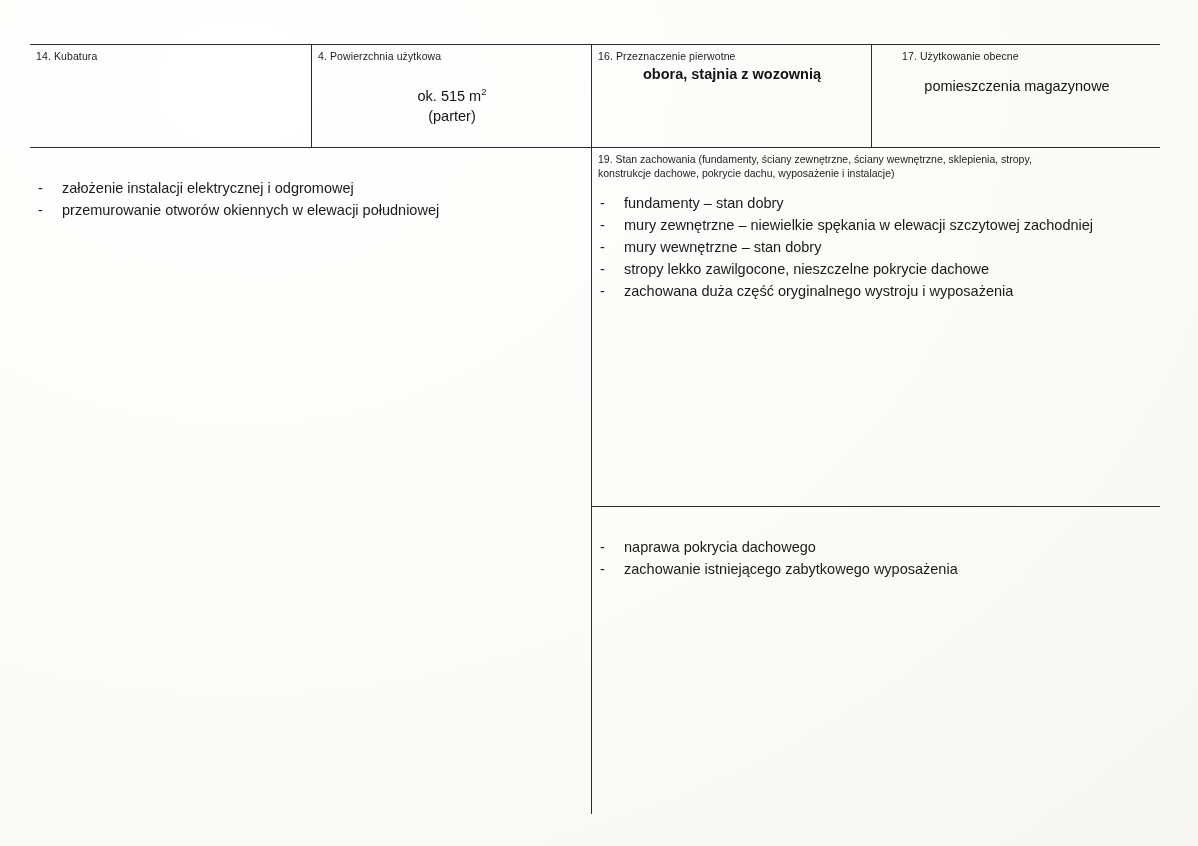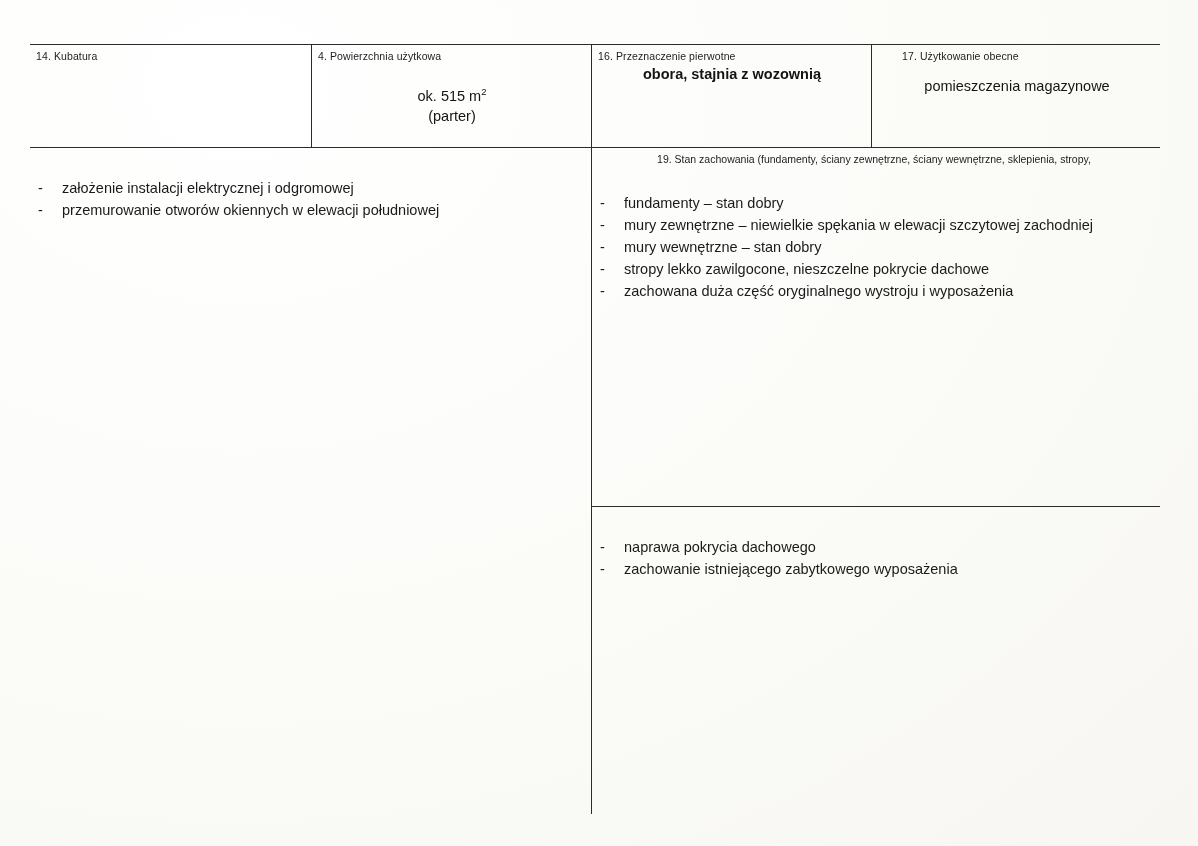--- a/index.html
+++ b/index.html
@@ -85,21 +85,20 @@
     width: 24px;
     flex: 0 0 24px;
   }
   .list .txt { flex: 1 1 auto; }
 
   .hdr-multiline {
     position: absolute;
     font-size: 10.5px;
     line-height: 13.5px;
     color: #1c1c1c;
-    text-align: center;
   }
 </style>
 </head>
 <body>
 
 <div class="page">
   <div class="paper-tint"></div>
 
   <div class="form">
 
@@ -154,20 +153,21 @@
         <span class="dash">-</span>
         <span class="txt">przemurowanie otworów okiennych w elewacji południowej</span>
       </div>
     </div>
 
     <div class="hdr-multiline" style="left:568px; top:109px; width:552px;">
       <div>
         <span>19.</span>
         <span>Stan zachowania (fundamenty, ściany zewnętrzne, ściany wewnętrzne, sklepienia, stropy,</span>
       </div>
+      <div>konstrukcje dachowe, pokrycie dachu, wyposażenie i instalacje)</div>
     </div>
     <div class="list" style="left:570px; top:148px; width:552px;">
       <div class="row">
         <span class="dash">-</span>
         <span class="txt">fundamenty – stan dobry</span>
       </div>
       <div class="row">
         <span class="dash">-</span>
         <span class="txt">mury zewnętrzne – niewielkie spękania w elewacji szczytowej zachodniej</span>
       </div>

